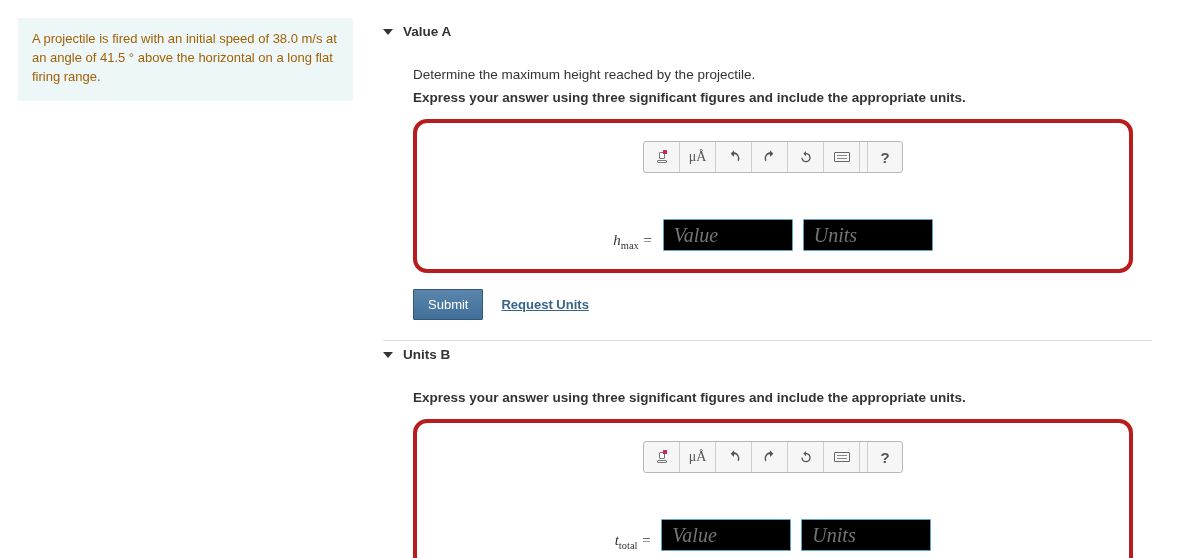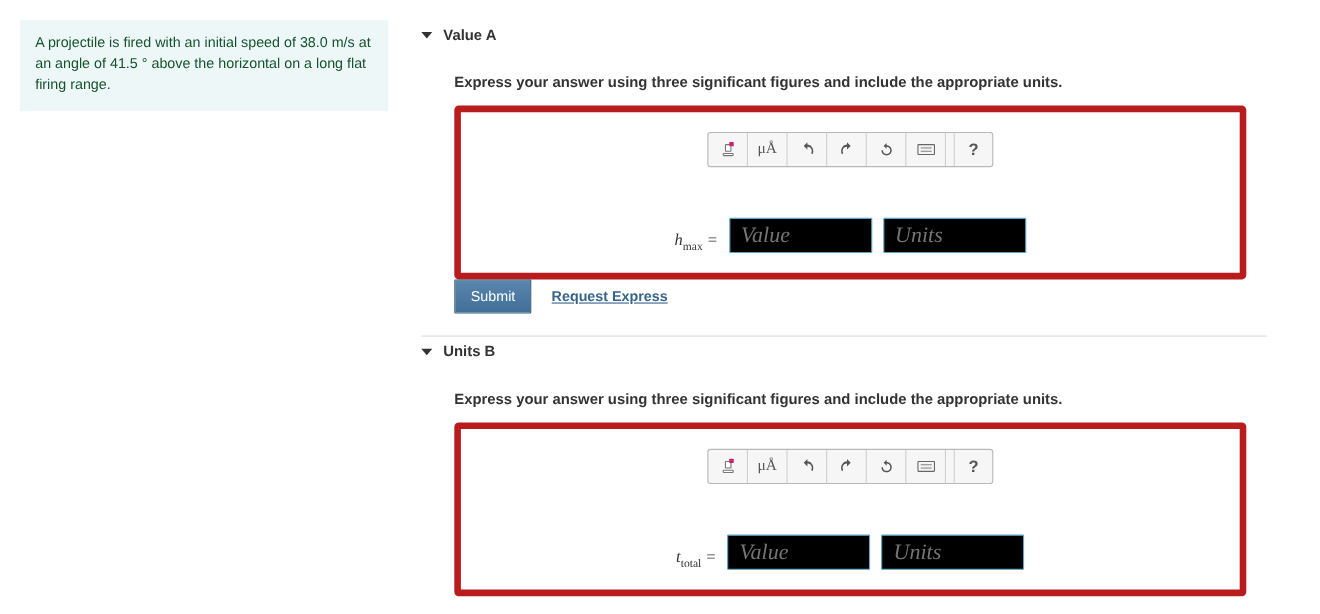--- a/index.html
+++ b/index.html
@@ -15,21 +15,21 @@
     padding: 18px 18px 0 18px;
     gap: 30px;
   }
   .sidebar {
     width: 335px;
     flex-shrink: 0;
     background: #edf7f7;
     padding: 12px 14px 14px 14px;
     font-size: 13px;
     line-height: 1.45;
-    color: #14532d;
+    color: #a16207;
   }
   .main {
     flex: 1;
     padding-right: 30px;
   }
   .part {
     border-bottom: 1px solid #ddd;
     padding-bottom: 20px;
     margin-bottom: 0;
   }
@@ -50,22 +50,22 @@
   .part-head .title {
     font-weight: bold;
     font-size: 13.5px;
   }
   .part-body {
     padding: 22px 0 0 30px;
   }
   .question { font-size: 13.5px; margin-bottom: 8px; }
   .instr { font-size: 13.5px; font-weight: bold; margin-bottom: 14px; }
   .answer-box {
-    border: 6px solid #b91c1c;
-    border-radius: 4px;
+    border: 4px solid #b91c1c;
+    border-radius: 14px;
     padding: 18px 18px 18px 18px;
     width: 720px;
     max-width: 100%;
   }
   .toolbar-row {
     display: flex;
     align-items: stretch;
     justify-content: center;
     margin-bottom: 22px;
   }
@@ -122,20 +122,21 @@
     padding: 0 10px;
     background: #000000;
     margin-top: 24px;
   }
   .value-f { width: 130px; }
   .units-f { width: 130px; }
   .actions {
     display: flex;
     align-items: center;
     gap: 18px;
+    margin-top: 16px;
   }
   .submit {
     background: #36648b;
     background: #5682aa;
     background: #4a7aa3;
     background: linear-gradient(#5a86ad,#416f98);
     border: 1px solid #2f587c;
     color: #fff;
     font-size: 13px;
     padding: 7px 14px;
@@ -168,20 +169,21 @@
   </div>
 
   <div class="main">
 
     <div class="part">
       <div class="part-head">
         <span class="caret"></span>
         <span class="title">Value A</span>
       </div>
       <div class="part-body">
+        <div class="question">Determine the maximum height reached by the projectile.</div>
         <div class="instr">Express your answer using three significant figures and include the appropriate units.</div>
 
         <div class="answer-box">
           <div class="toolbar-row">
             <div class="toolbar">
               <div class="tool-btn">
                 <span class="tmpl-icon">
                   <span class="top"></span>
                     <span class="bot"></span>
                 </span>
@@ -219,21 +221,21 @@
             <span class="varlabel">
               <span>h</span><sub>max</sub> =
             </span>
             <input class="field value-f" placeholder="Value" style="">
             <input class="field units-f" placeholder="Units" style="">
           </div>
         </div>
 
         <div class="actions">
           <button class="submit">Submit</button>
-          <a class="req-link">Request Express</a>
+          <a class="req-link">Request Units</a>
         </div>
       </div>
     </div>
 
     <div class="part">
       <div class="part-head">
         <span class="caret"></span>
         <span class="title">Units B</span>
       </div>
       <div class="part-body">

